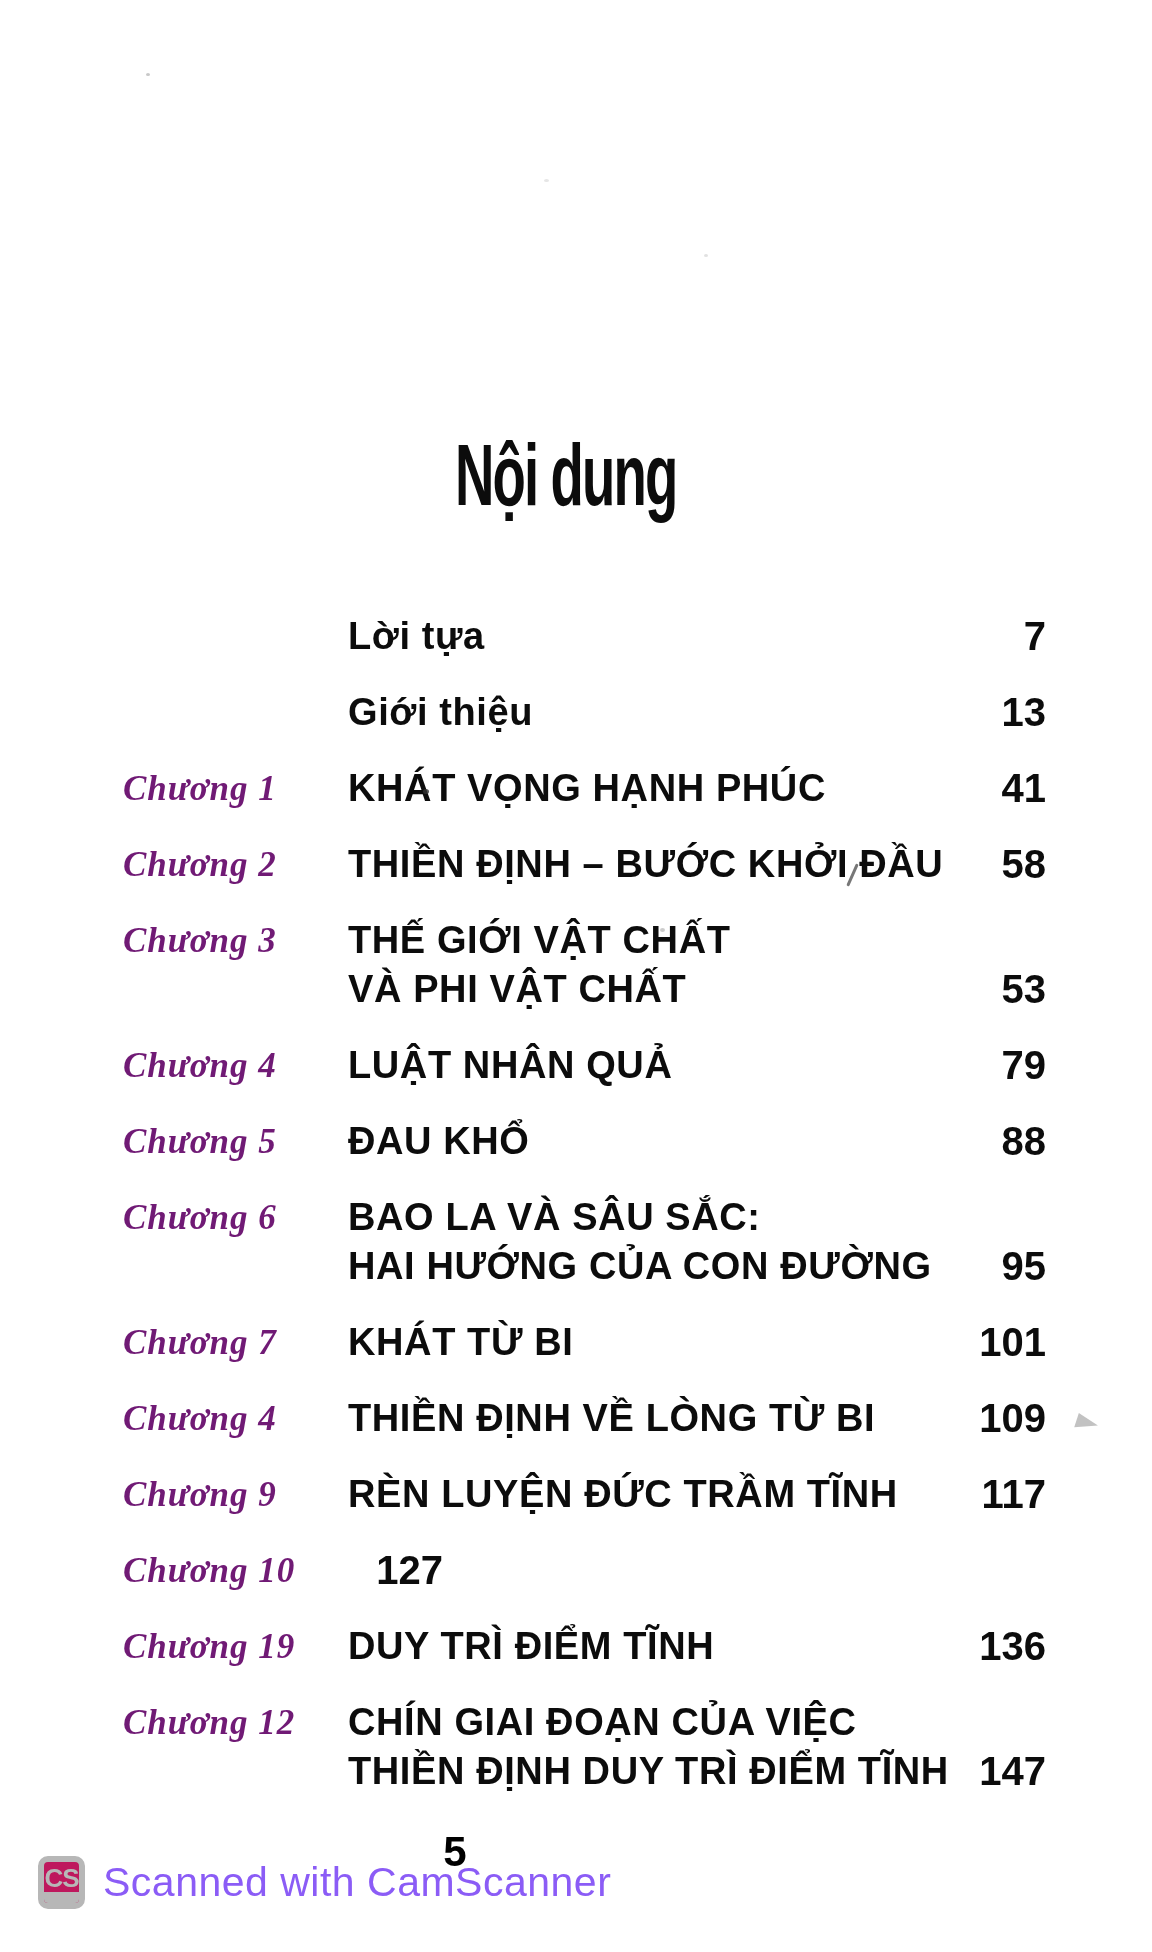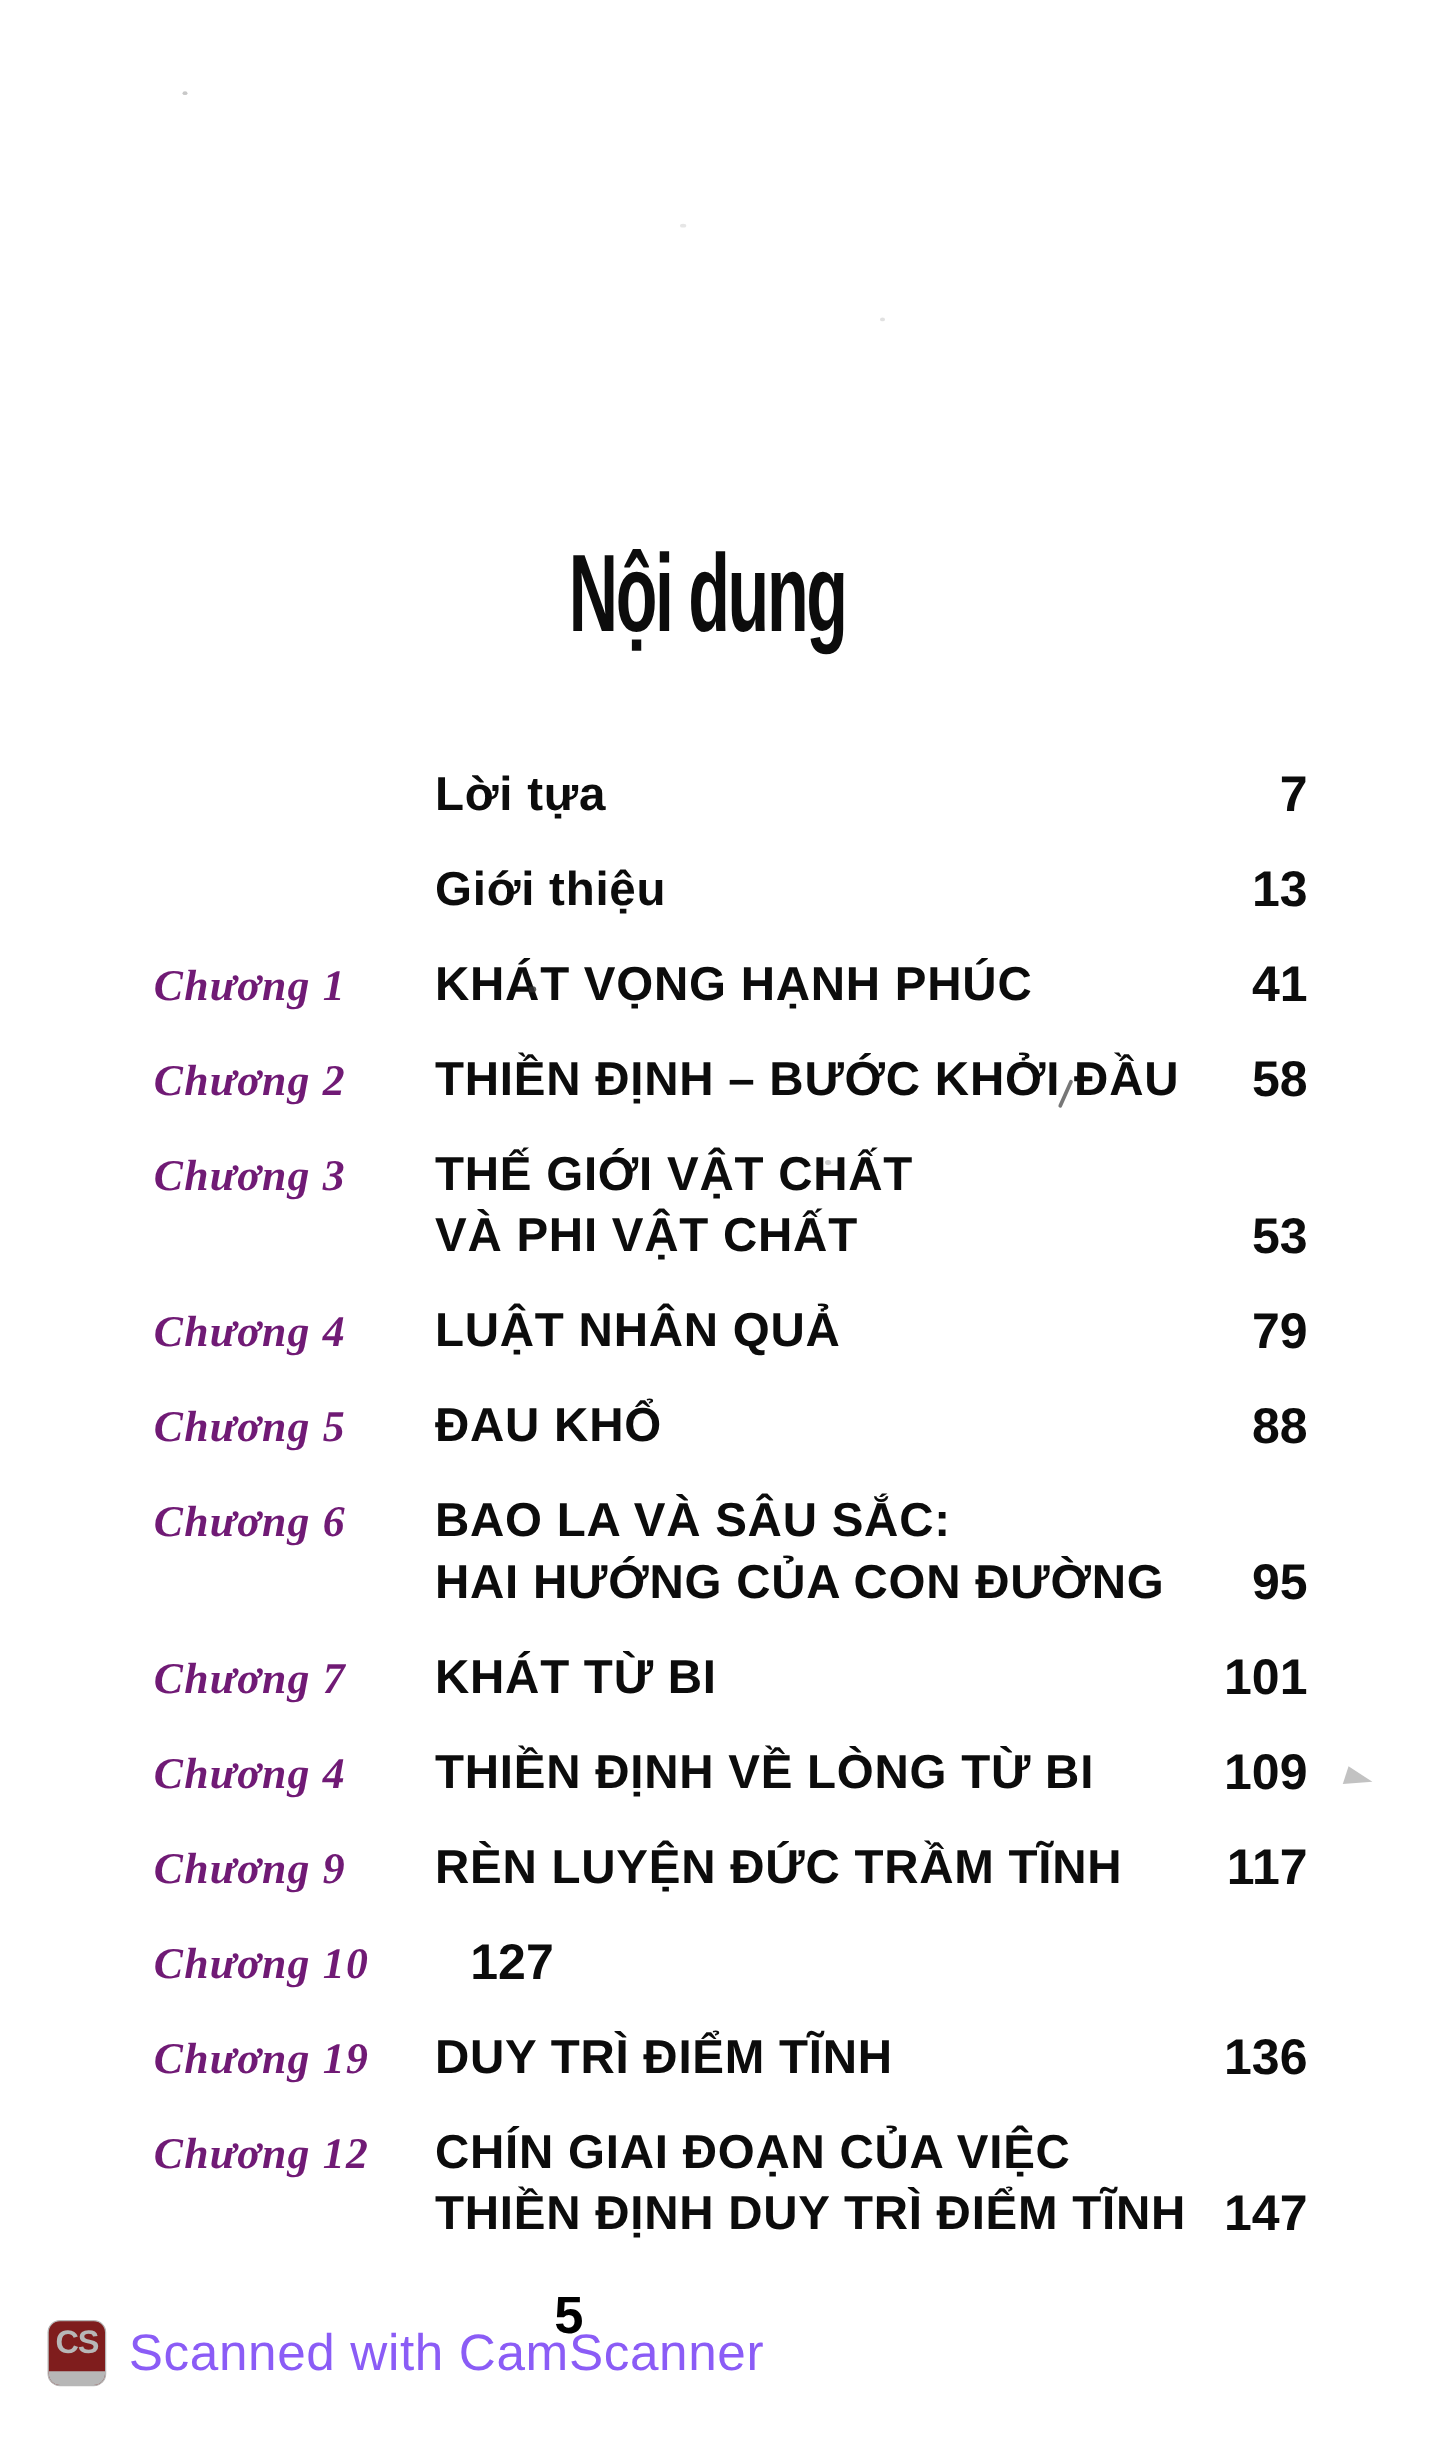--- a/index.html
+++ b/index.html
@@ -97,24 +97,24 @@
     top: 1856px;
     display: flex;
     align-items: center;
     z-index: 2;
   }
   .cs-logo {
     position: relative;
     width: 47px;
     height: 53px;
     box-sizing: border-box;
-    border: 1px solid #a3a3a3;
+    border: 6px solid #a3a3a3;
     border-radius: 10px;
     overflow: hidden;
-    background: #7f1d1d;
+    background: #be185d;
   }
   .cs-text {
     position: absolute;
     left: 0; right: 0; top: 1px;
     text-align: center;
     font-weight: 700;
     font-size: 26px;
     letter-spacing: -1px;
     color: #b7b7b7;
   }

